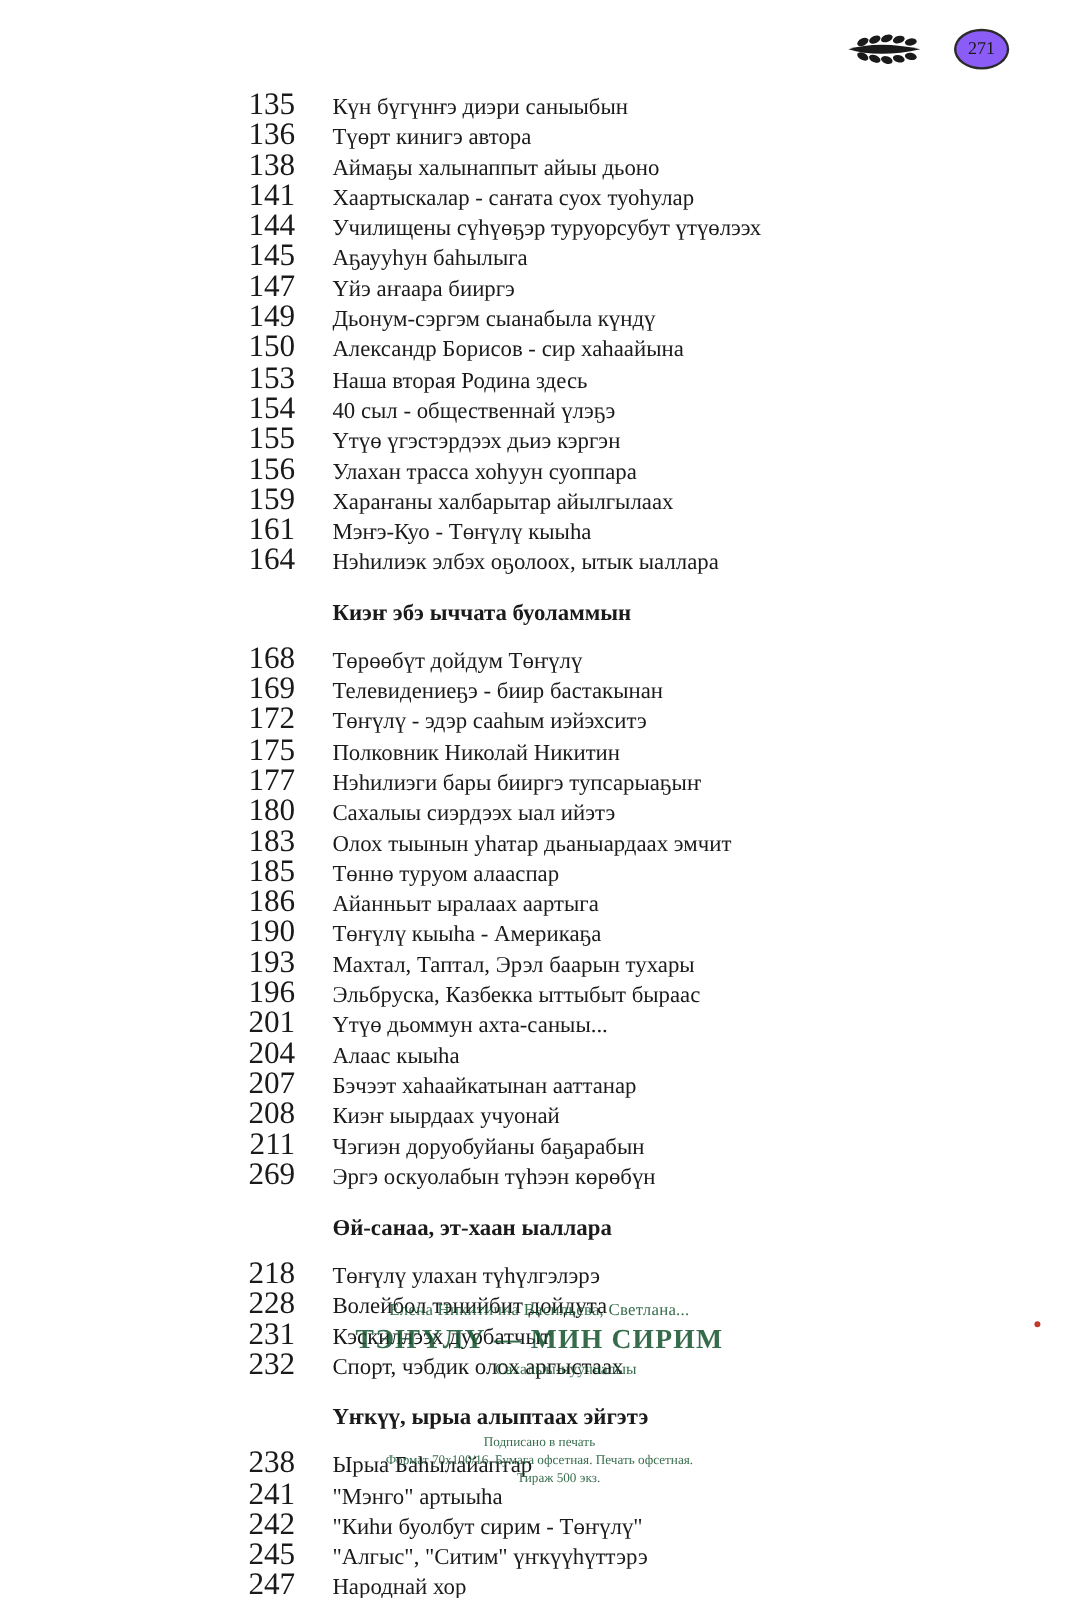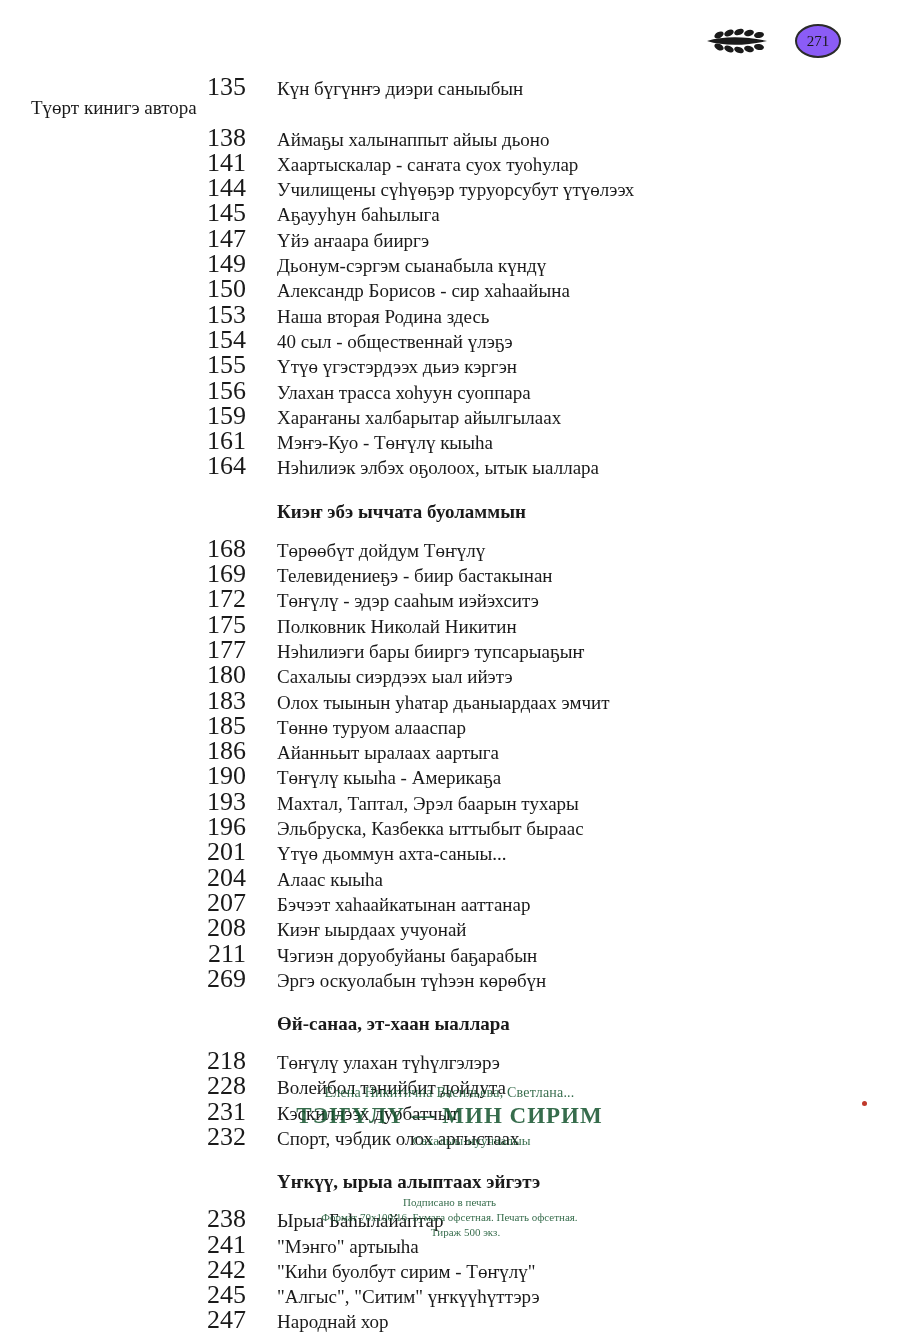--- a/index.html
+++ b/index.html
@@ -135,20 +135,21 @@
   <div class="page-number-circle">271</div>
 </div>
 
 <div class="contents">
 
 <div class="toc-row">
       <div class="toc-page">135</div>
       <div class="toc-title">Күн бүгүнҥэ диэри саныыбын</div>
     </div>
     <div class="toc-row">
+      <div class="toc-page">136</div>
       <div class="toc-title">Түөрт кинигэ автора</div>
     </div>
     <div class="toc-row">
       <div class="toc-page">138</div>
       <div class="toc-title">Аймаҕы халынаппыт айыы дьоно</div>
     </div>
     <div class="toc-row">
       <div class="toc-page">141</div>
       <div class="toc-title">Хаартыскалар - саҥата суох туоһулар</div>
     </div>

